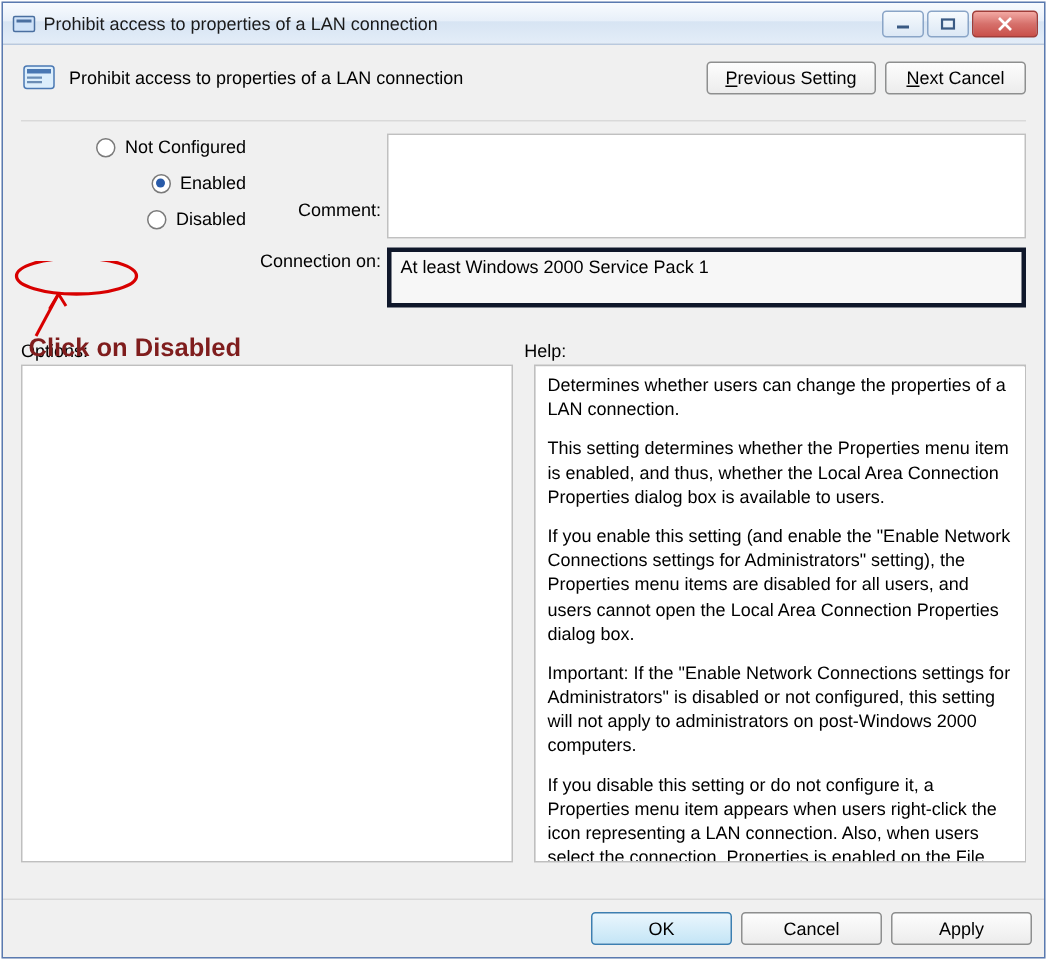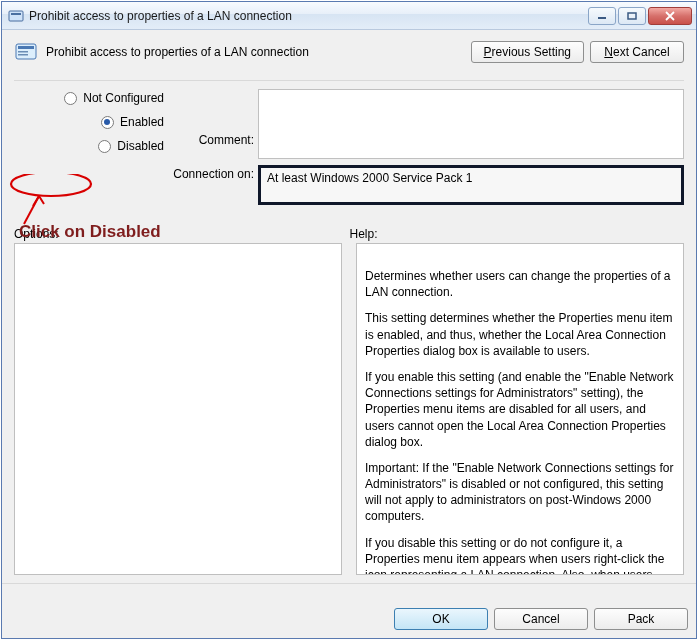--- a/index.html
+++ b/index.html
@@ -106,29 +106,29 @@
     background:#f7f7f7;
     padding:3px 6px;
     overflow-y:scroll;
   }
   .panes-labels { display:grid; grid-template-columns: 1fr 1fr; gap:1px; margin-top:10px;}
   .panes { display:grid; grid-template-columns: 1fr 1fr; gap:14px; flex:1; min-height:0; margin-top:2px; margin-bottom:8px;}
   .pane {
     border:1px solid #bfbfbf;
     background:#fff;
     overflow-y:scroll;
-    padding:24px 8px;
+    padding:4px 8px;
     font-size:12px;
     line-height:1.35;
     height: 332px;
   }
   .pane p { margin: 0 0 10px 0; }
   .footer {
     border-top:1px solid #d9d9d9;
-    padding: 24px 8px 8px 0;
+    padding: 8px 8px 8px 0;
     display:flex;
     justify-content:flex-end;
     gap:6px;
     background:#f0f0f0;
   }
   button.ok { border-color:#3c7fb1; background:linear-gradient(to bottom,#eaf6fd,#c4e5f6); }
 
   
   .annot {
     position:absolute;
@@ -244,16 +244,16 @@
         <path d="M30 22 L24 32 M30 22 L35 30" stroke="#d80000" stroke-width="2" fill="none"></path>
       </svg>
       <div class="annot-text">Click on Disabled</div>
     </div>
 
   </div>
 
   <div class="footer">
     <button class="std ok">OK</button>
     <button class="std">Cancel</button>
-    <button class="std">Pack</button>
+    <button class="std">Apply</button>
   </div>
 
 </div>
 
 </body></html>

